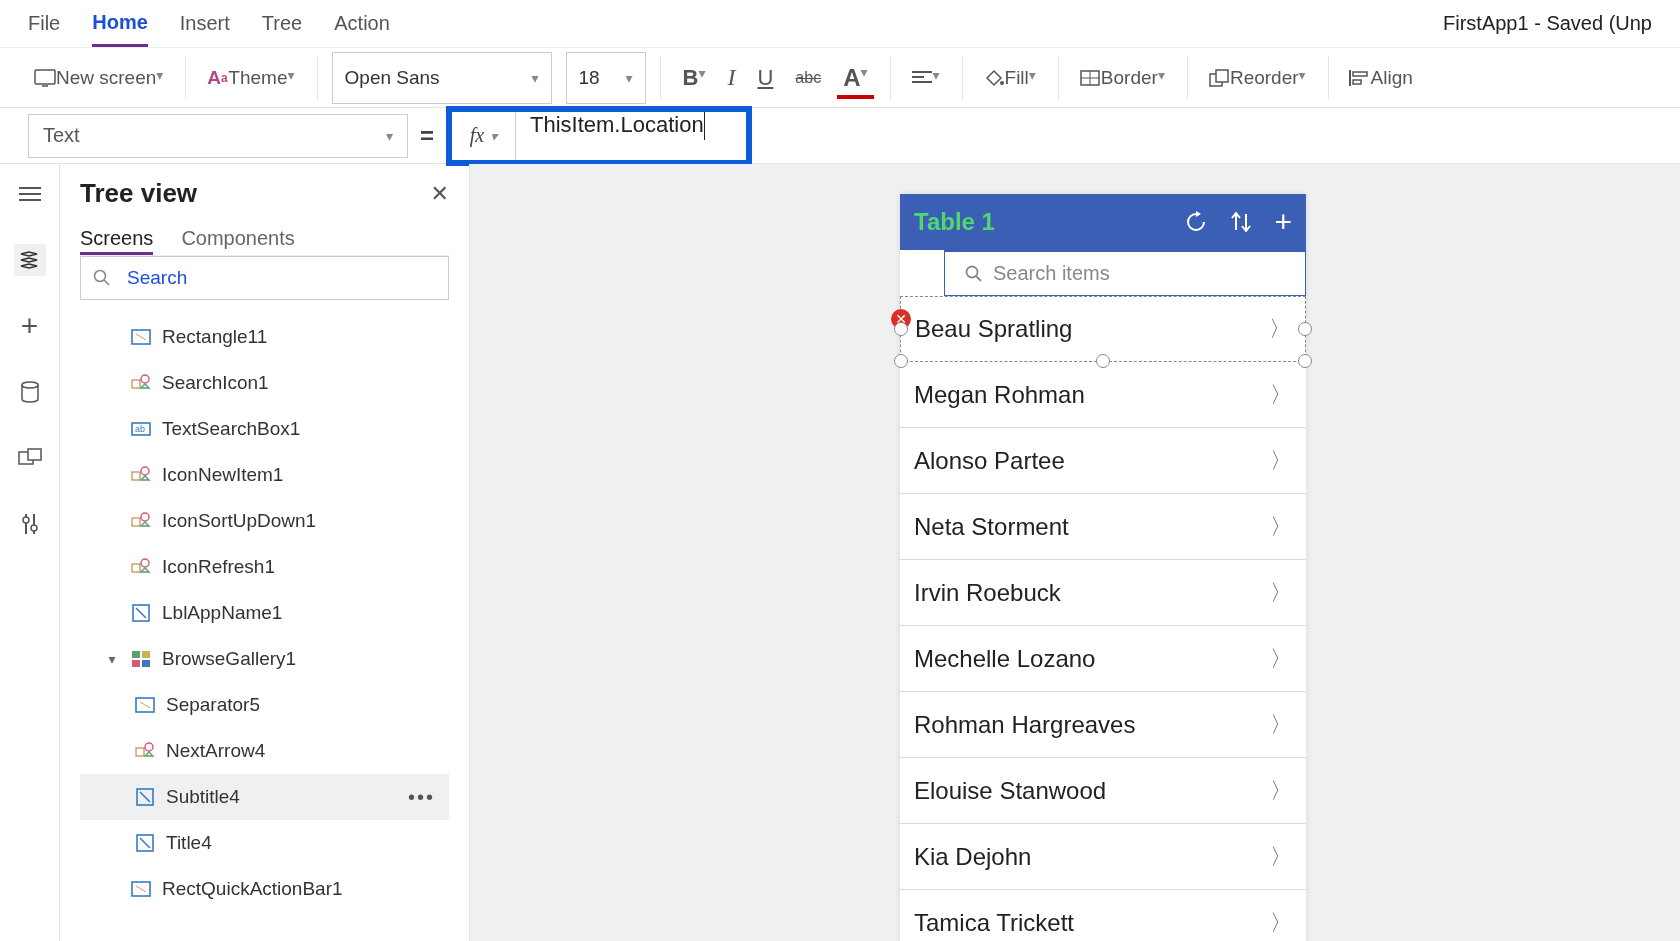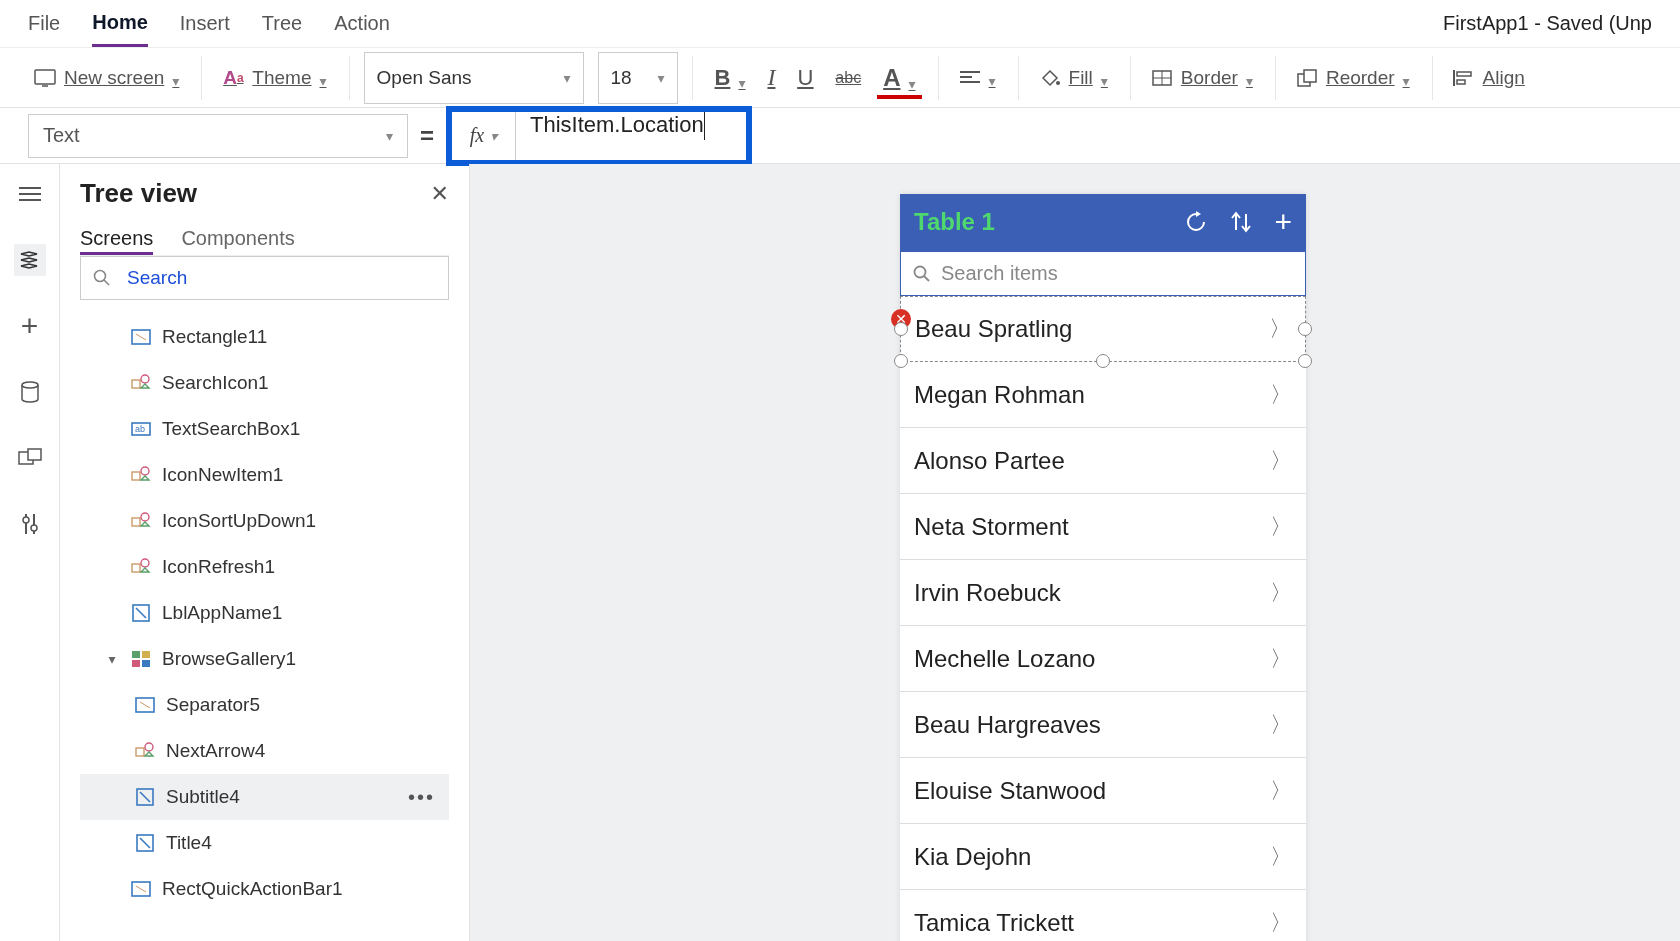--- a/index.html
+++ b/index.html
@@ -1,28 +1,28 @@
 <!DOCTYPE html>
 <html><head>
 <meta charset="utf-8">
 <style>
 * { margin: 0; padding: 0; box-sizing: border-box; font-family: "Segoe UI", Arial, sans-serif; }
 body { background: #fff; width: 1680px; height: 941px; overflow: hidden; color: #333; }
 
 
 .menubar { height: 48px; display: flex; align-items: center; padding: 0 28px; gap: 32px; border-bottom: 1px solid #eee; }
 .menubar .menu-item { font-size: 20px; color: #555; cursor: pointer; padding: 10px 0; }
-.menubar .menu-item.active { color: #0f172a; font-weight: 600; border-bottom: 3px solid #6b2d90; }
+.menubar .menu-item.active { color: #1d4ed8; font-weight: 600; border-bottom: 3px solid #6b2d90; }
 .app-title { margin-left: auto; font-size: 20px; color: #222; }
 
 
 .ribbon { height: 60px; display: flex; align-items: center; padding: 0 28px; gap: 14px; border-bottom: 1px solid #e3e3e3; }
 .ribbon .group { display: flex; align-items: center; gap: 10px; padding-right: 16px; border-right: 1px solid #e6e6e6; height: 44px; }
 .ribbon .group:last-child { border-right: none; }
-.r-btn { display: flex; align-items: flex-end; gap: 8px; font-size: 19px; color: #555; cursor: pointer; padding: 4px 6px; text-decoration: underline; }
+.r-btn { display: flex; align-items: flex-start; font-size: 19px; color: #555; cursor: pointer; padding: 4px 6px; }
 .r-select { height: 52px; border: 1px solid #ccc; background: #fff; display: flex; align-items: center; padding: 0 12px; font-size: 19px; color: #333; gap: 10px; }
 .chev { font-size: 14px; color: #888; }
 .ico { width: 22px; height: 22px; display: inline-flex; align-items: center; justify-content: center; color: #555; }
 .font-color { position: relative; }
 .font-color .bar { position: absolute; bottom: -3px; left: 0; right: 0; height: 4px; background: #c00; }
 
 
 .prop-row { height: 56px; display: flex; align-items: center; padding: 0 28px; gap: 12px; border-bottom: 1px solid #e3e3e3; }
 .prop-select { width: 380px; height: 44px; border: 1px solid #ccc; display: flex; align-items: center; padding: 0 14px; font-size: 20px; color: #555; justify-content: space-between; }
 .eq { font-size: 24px; font-weight: 600; color: #444; }
@@ -55,21 +55,21 @@
 .tree-item.nested { padding-left: 54px; }
 .tree-item .expand { width: 16px; text-align: center; color: #666; font-size: 14px; }
 .tree-item .more { margin-left: auto; margin-right: 14px; color: #555; font-size: 20px; letter-spacing: 2px; }
 
 
 .canvas { flex: 1; background: #eef0f2; position: relative; }
 .app-frame { position: absolute; left: 430px; top: 30px; width: 406px; background: #fff; box-shadow: 0 0 6px rgba(0,0,0,0.1); }
 .app-header { background: #3a5fb5; height: 56px; display: flex; align-items: center; padding: 0 14px; color: #fff; }
 .app-header .title { color: #4fd86d; font-size: 24px; font-weight: 600; }
 .app-header .hicons { margin-left: auto; display: flex; gap: 22px; font-size: 24px; }
-.app-search { height: 46px; border: 1px solid #3a5fb5; border-top: 2px solid #3a5fb5; display: flex; align-items: center; padding: 0 12px; gap: 10px; font-size: 20px; color: #888; background: #fff; }
+.app-search { height: 46px; border: 1px solid #3a5fb5; border-top: 2px solid #3a5fb5; display: flex; align-items: center; padding: 0 20px; gap: 10px; font-size: 20px; color: #888; background: #fff; margin-left: 44px; }
 .gallery-row { height: 66px; border-bottom: 1px solid #ddd; display: flex; align-items: center; padding: 0 14px; font-size: 24px; color: #222; justify-content: space-between; }
 .gallery-row .chev-r { color: #666; font-size: 22px; }
 .gallery-row.selected { border: 1px dashed #888; position: relative; background: #fff; }
 .err-badge { position: absolute; left: -10px; top: 12px; width: 20px; height: 20px; background: #d93025; border-radius: 50%; color: #fff; font-size: 14px; display: flex; align-items: center; justify-content: center; }
 .handle { position: absolute; width: 14px; height: 14px; background: #fff; border: 1px solid #888; border-radius: 50%; }
 .h1 { left: -7px; top: 50%; transform: translateY(-50%);}
 .h2 { right: -7px; top: 50%; transform: translateY(-50%);}
 .h4 { left: -7px; bottom: -7px;}
 .h5 { left: 50%; bottom: -7px; transform: translateX(-50%);}
 .h6 { right: -7px; bottom: -7px;}
@@ -467,21 +467,21 @@
           </div>
           <div class="gallery-row">
             <span>Irvin Roebuck</span>
             <span class="chev-r">〉</span>
           </div>
           <div class="gallery-row">
             <span>Mechelle Lozano</span>
             <span class="chev-r">〉</span>
           </div>
           <div class="gallery-row">
-            <span>Beau Hargreaves</span>
+            <span>Rohman Hargreaves</span>
             <span class="chev-r">〉</span>
           </div>
           <div class="gallery-row">
             <span>Elouise Stanwood</span>
             <span class="chev-r">〉</span>
           </div>
           <div class="gallery-row">
             <span>Kia Dejohn</span>
             <span class="chev-r">〉</span>
           </div>

